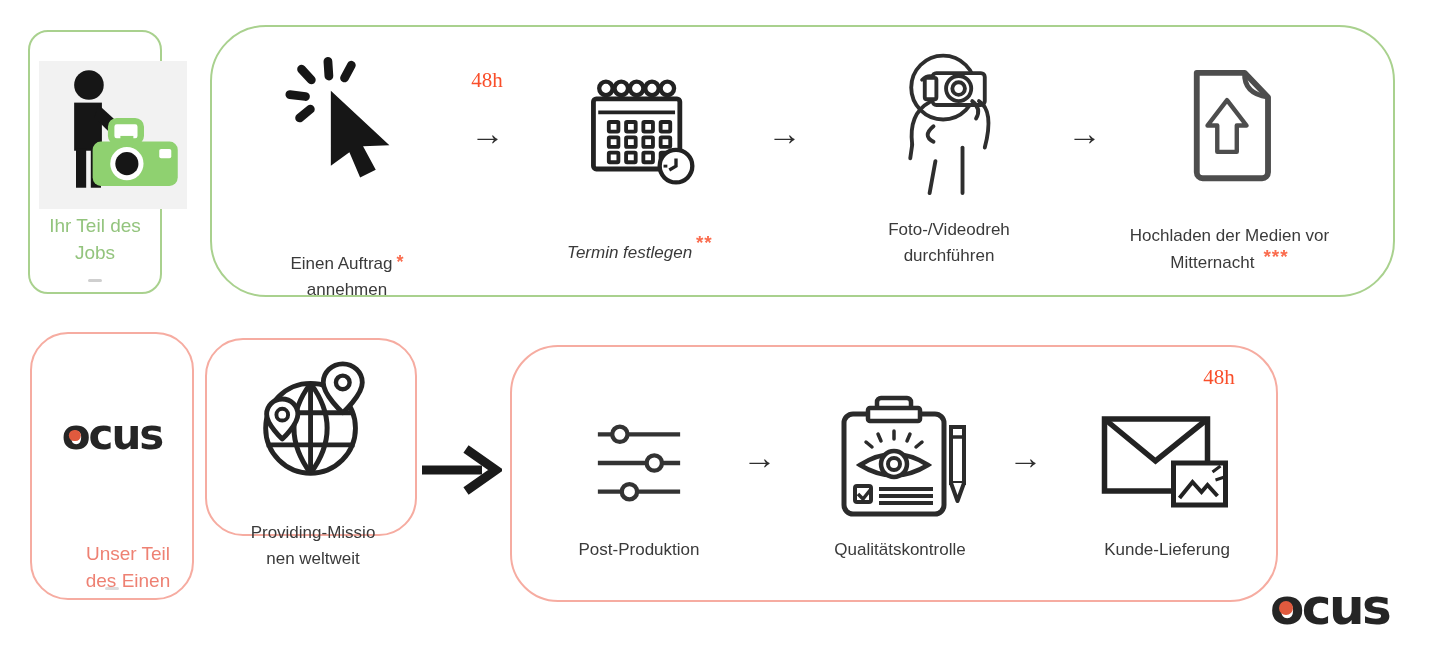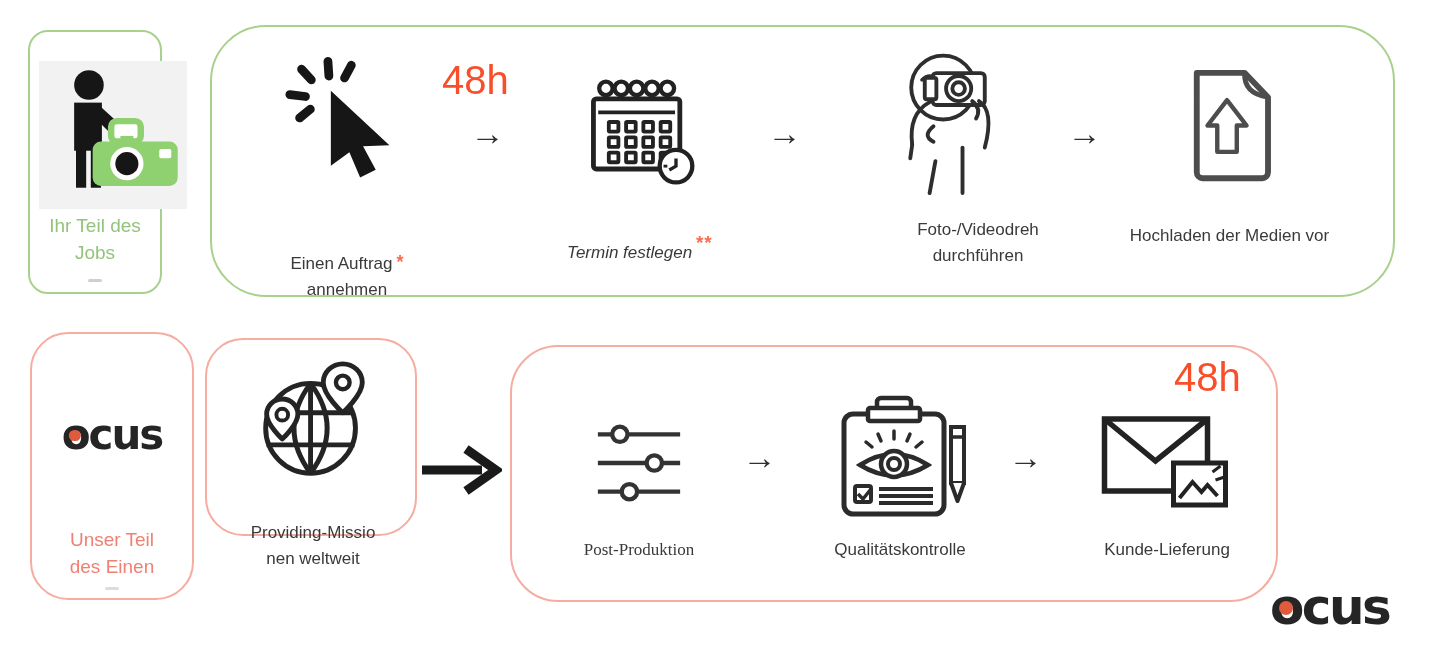--- a/index.html
+++ b/index.html
@@ -28,22 +28,22 @@
 
   .dash{position:absolute;left:50%;transform:translateX(-50%);width:14px;height:3px;
     background:#cfcfcf;border-radius:2px;}
 
   .step-label{position:absolute;text-align:center;font-size:17px;line-height:26px;color:#3a3a3a;}
   .ast{color:var(--c-accentsoft,#fa6c4e);font-weight:700;}
   .ast-inline{font-size:18px;position:relative;top:-1px;margin-left:4px;}
   .ast-sup{font-size:19px;position:relative;top:-9px;margin-left:3px;letter-spacing:1px;}
   .ast-sup4{font-size:19px;position:relative;top:-5px;margin-left:9px;letter-spacing:1px;}
 
-  .badge-48{position:absolute;text-align:left;font-size:40px;line-height:32px;
-    color:var(--c-accent,#f94e2a);}
+  .badge-48{position:absolute;text-align:center;font-size:21px;line-height:32px;
+    color:var(--c-accent,#f94e2a);font-family:Liberation Serif, serif;}
 
   .flow-arrow{position:absolute;text-align:center;font-size:34px;line-height:36px;color:#2f2f2f;}
 
   .ocus-logo{position:absolute;line-height:1;white-space:nowrap;}
   .ocus-text{font-weight:800;color:#252525;letter-spacing:-0.05em;
     font-family:"DejaVu Sans","Liberation Sans",sans-serif;}
   .ocus-dot{position:absolute;border-radius:50%;background:#e05a3e;
     width:0.28em;height:0.28em;left:0.175em;top:0.37em;}
   .logo-side{font-size:42px;}
   .logo-footer{left:1270px;top:582px;font-size:50px;}
@@ -150,45 +150,48 @@
           <path d="M28,103 q-4,-32 18,-44"></path>
           <path d="M50,84 q-12,10 0,16"></path>
           <path d="M103,106 q10,-38 -6,-48"></path>
           <path d="M90,58 q10,8 4,18"></path>
           <path d="M28,103 l-2,14"></path>
           <path d="M52,120 l-6,33"></path>
           <path d="M80,106 l0,47"></path>
         </g>
       </svg>
     </div>
-    <div class="step-label" style="left:656px;top:190px;width:220px;">
+    <div class="step-label" style="left:627px;top:190px;width:220px;">
       <div>Foto-/Videodreh</div>
       <div>durchführen</div>
     </div>
 
     <div class="flow-arrow" style="left:840px;top:88px;width:65px;">→</div>
 
     <div class="icon-wrap" style="left:962px;top:38px;width:108px;height:122px;">
       <svg viewBox="0 0 110 125">
         <path d="M23,8 h49 l24,25 v77 a6,6 0 0 1 -6,6 h-61 a6,6 0 0 1 -6,-6 z" fill="#fff" stroke="#4d4d4d" stroke-width="6" stroke-linejoin="round"></path>
         <path d="M72,8 q-1,21 24,25" fill="none" stroke="#4d4d4d" stroke-width="5"></path>
         <path d="M54,36 l20,26 h-10 v27 h-20 v-27 h-10 z" fill="#fff" stroke="#4d4d4d" stroke-width="4.5" stroke-linejoin="round"></path>
       </svg>
     </div>
     <div class="step-label" style="left:885px;top:196px;width:265px;">
       <div>Hochladen der Medien vor</div>
+      <div>
+        <span>Mitternacht</span><span class="ast ast-sup4">***</span>
+      </div>
     </div>
   </div>
 
   <div class="rbox pink box-unser">
     <div class="ocus-logo logo-side" style="left:50%;top:80px;transform:translateX(-50%);">
       <span class="ocus-text">ocus</span>
       <span class="ocus-dot"></span>
     </div>
-    <div class="side-title pink-t" style="top:192px;">
+    <div class="side-title pink-t" style="top:206px;padding-left:16px;">
       <div>Unser Teil</div>
       <div>des Einen</div>
     </div>
     <div class="dash" style="bottom:8px;background:#dcdcdc;"></div>
   </div>
 
   <div class="rbox pink box-providing">
     <div class="icon-wrap" style="left:45px;top:20px;width:122px;height:122px;">
       <svg viewBox="0 0 125 125">
         <g fill="none" stroke="#242424" stroke-width="5">
@@ -225,21 +228,21 @@
         <g stroke="#333" stroke-width="4.5" fill="#fff">
           <line x1="7" y1="16" x2="93" y2="16"></line>
             <circle cx="30" cy="16" r="8"></circle>
           <line x1="7" y1="46" x2="93" y2="46"></line>
             <circle cx="66" cy="46" r="8"></circle>
           <line x1="7" y1="76" x2="93" y2="76"></line>
             <circle cx="40" cy="76" r="8"></circle>
         </g>
       </svg>
     </div>
-    <div class="step-label" style="left:17px;top:190px;width:220px;font-family:Liberation Serif, serif;">Post-Produktion</div>
+    <div class="step-label" style="left:17px;top:190px;width:220px;">Post-Produktion</div>
 
     <div class="flow-arrow" style="left:215px;top:92px;width:65px;">→</div>
 
     <div class="icon-wrap" style="left:318px;top:42px;width:140px;height:135px;">
       <svg viewBox="0 0 140 135">
         <rect x="14" y="25" width="100" height="100" rx="9" fill="#fff" stroke="#2b2b2b" stroke-width="5"></rect>
         <rect x="47" y="9" width="34" height="18" rx="4" fill="#fff" stroke="#2b2b2b" stroke-width="4.5"></rect>
         <rect x="38" y="19" width="52" height="13" rx="2" fill="#fff" stroke="#2b2b2b" stroke-width="4.5"></rect>
         <g stroke="#2b2b2b" stroke-width="3.5" stroke-linecap="round">
           <line x1="64" y1="42" x2="64" y2="50"></line>

